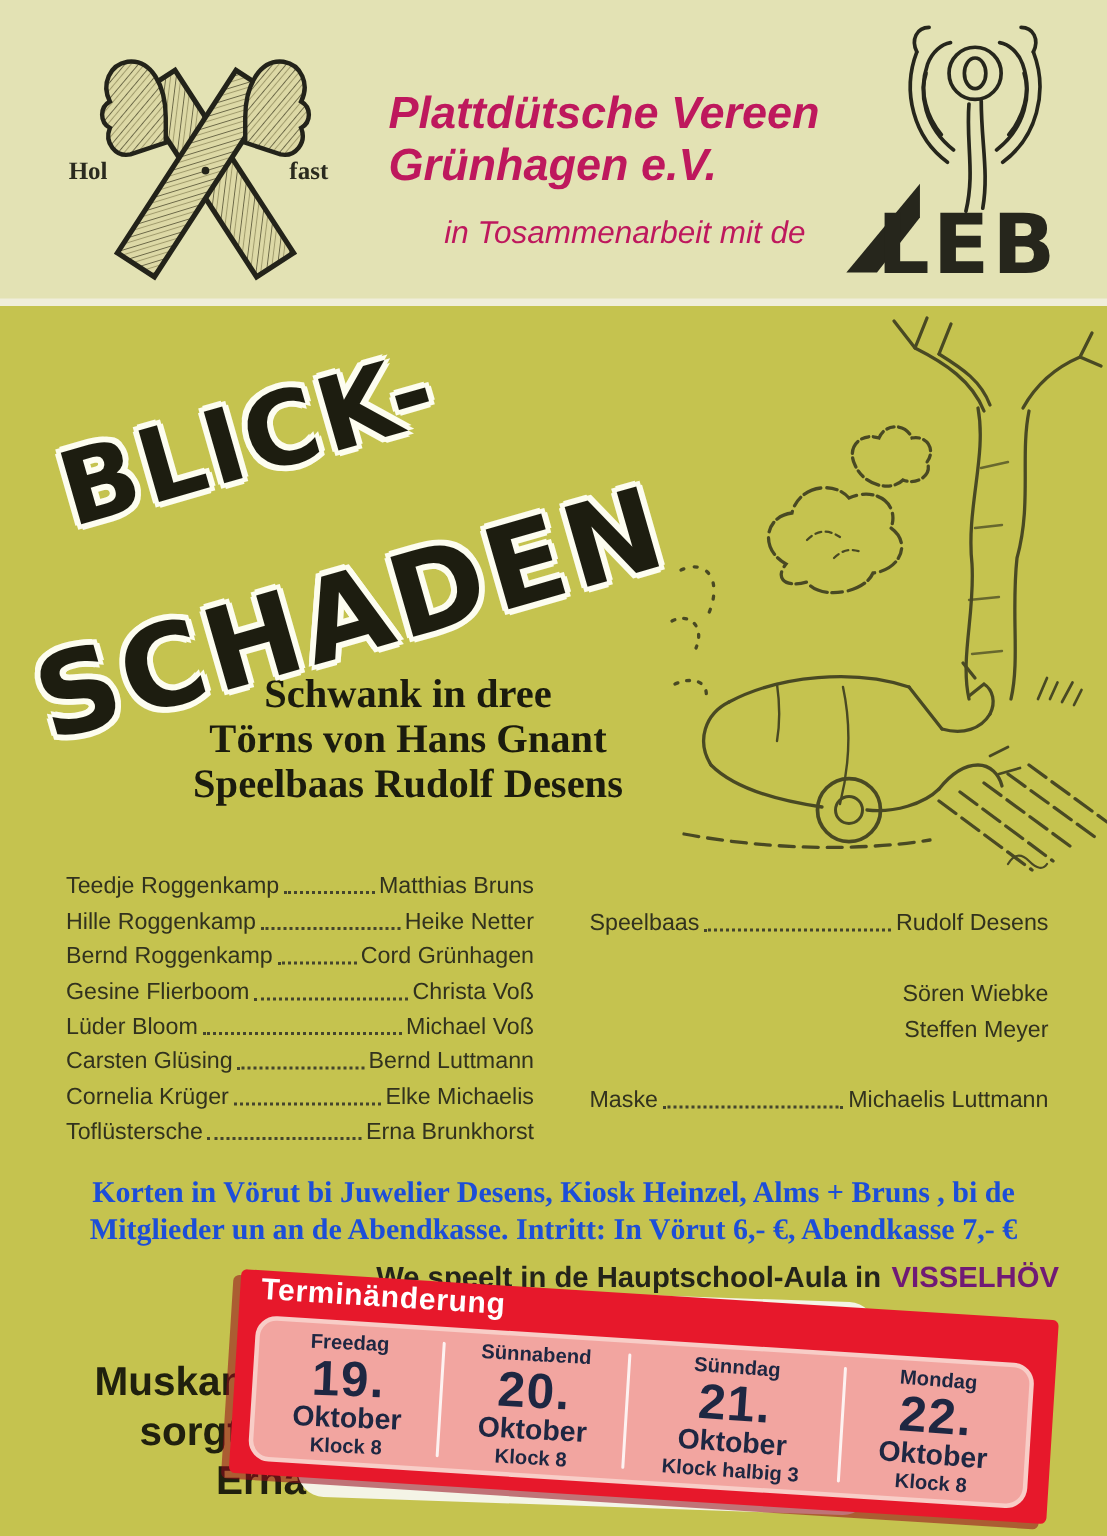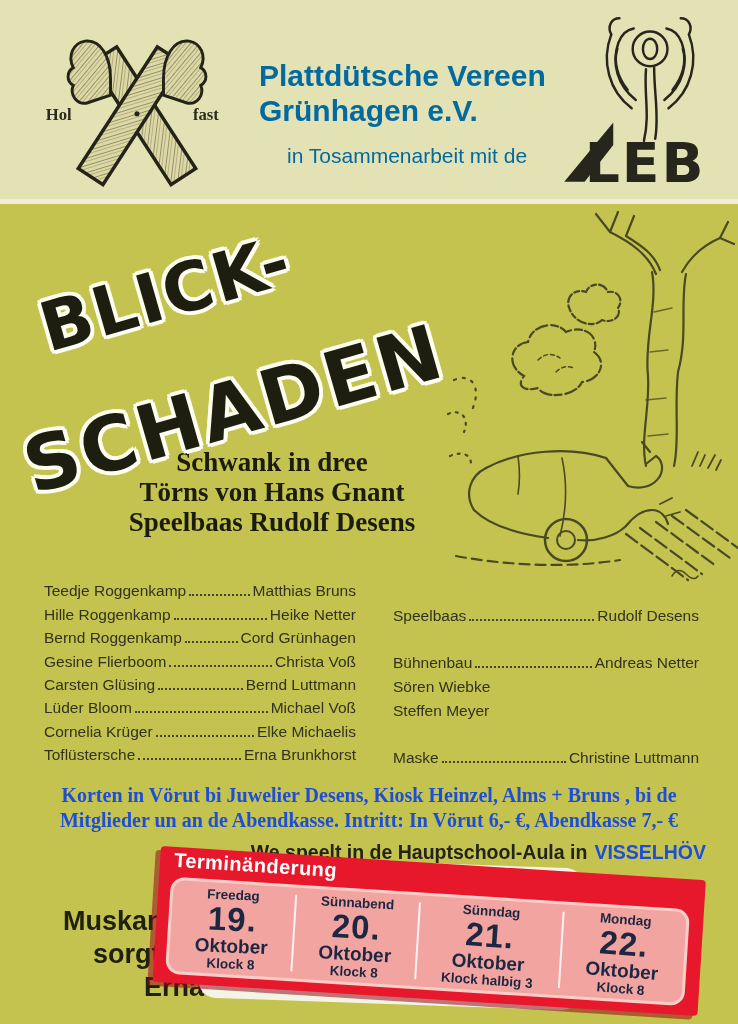--- a/index.html
+++ b/index.html
@@ -3,23 +3,23 @@
 <meta charset="utf-8">
 <style>
   html,body{margin:0;padding:0;background:#888;}
   .page{position:relative;width:738px;height:1024px;overflow:hidden;
         font-family:"Liberation Sans",sans-serif;background:#c5c34f;}
 
   
   .header{position:absolute;left:0;top:0;width:738px;height:200px;background:#e3e2b4;}
   .header-divider{position:absolute;left:0;top:199px;width:738px;height:5px;background:#f0eeda;}
   .holfast{position:absolute;left:34px;top:14px;width:206px;height:174px;}
-  .org-block{position:absolute;left:259px;top:58px;color:#0369a1;}
+  .org-block{position:absolute;left:259px;top:58px;color:#be185d;font-style:italic;}
   .org-line{font-size:30px;font-weight:bold;line-height:35px;white-space:nowrap;}
-  .coop{margin-top:16px;margin-left:28px;font-size:21px;font-weight:400;white-space:nowrap;}
+  .coop{margin-top:16px;margin-left:28px;font-size:21px;font-weight:400;white-space:nowrap;text-align:center;}
   .leb{position:absolute;left:560px;top:8px;width:174px;height:186px;}
 
   
   .title-line{position:absolute;font-family:"DejaVu Sans",sans-serif;font-weight:bold;color:#1d1d10;
     transform-origin:left center;white-space:nowrap;z-index:5;
     text-shadow:-4px 0 0 #fdfdf0,4px 0 0 #fdfdf0,0 -4px 0 #fdfdf0,0 4px 0 #fdfdf0,
                 -3px -3px 0 #fdfdf0,3px -3px 0 #fdfdf0,-3px 3px 0 #fdfdf0,3px 3px 0 #fdfdf0;}
   .title-1{left:42px;top:290px;font-size:68px;letter-spacing:2px;transform:rotate(-16deg);}
   .title-2{left:26px;top:424px;font-size:76px;letter-spacing:3px;transform:rotate(-16deg);}
 
@@ -30,30 +30,30 @@
   .subtitle{position:absolute;left:62px;top:447px;width:420px;text-align:center;z-index:4;
     font-family:"Liberation Serif",serif;font-weight:bold;font-size:27px;line-height:30px;color:#1b1b0e;}
 
   
   .cast{position:absolute;left:44px;top:577px;width:312px;font-size:15.5px;color:#32321e;}
   .crew{position:absolute;left:393px;top:601px;width:306px;font-size:15.5px;color:#32321e;}
   .row{display:flex;align-items:flex-end;}
   .cast .row{height:23.4px;}
   .crew .row{height:24px;}
   .crew-gap{height:23px;}
-  .row.end{justify-content:flex-start;}
+  .row.end{justify-content:flex-end;}
   .leader{flex:1;border-bottom:2px dotted #45452c;margin:0 3px 4px 3px;}
   .role,.performer{white-space:nowrap;margin-top:14px;}
 
   
   .tickets{position:absolute;left:28px;top:783px;width:682px;text-align:center;
     font-family:"Liberation Serif",serif;font-weight:bold;font-size:20px;line-height:25px;color:#1d4ed8;}
   .venue{position:absolute;left:150px;top:841px;width:556px;text-align:right;white-space:nowrap;
     font-size:19.5px;font-weight:bold;color:#23231a;z-index:2;}
-  .venue .highlight{color:#1d4ed8;margin-left:7px;}
+  .venue .highlight{color:#701a75;margin-left:7px;}
   .music{position:absolute;left:8px;top:872px;width:196px;text-align:right;
     font-size:27px;font-weight:bold;line-height:33px;color:#20200e;z-index:1;}
 
   
   .white-sticker{position:absolute;left:200px;top:862px;width:382px;height:142px;
     background:#f4f4e6;border-radius:18px;transform:rotate(2deg);z-index:2;}
   .red-sticker{position:absolute;left:161px;top:846px;width:546px;height:136px;background:#e7182b;
     border-radius:4px;transform:rotate(3.6deg);transform-origin:left top;z-index:3;
     box-shadow:-5px 4px 0 rgba(150,10,28,.55);}
   .sticker-label{position:absolute;left:14px;top:2px;font-size:20px;font-weight:bold;color:#ffffff;letter-spacing:.5px;}
@@ -200,64 +200,59 @@
         <span class="role">Bernd Roggenkamp</span>
         <span class="leader"></span>
         <span class="performer">Cord Grünhagen</span>
       </div>
     <div class="row">
         <span class="role">Gesine Flierboom</span>
         <span class="leader"></span>
         <span class="performer">Christa Voß</span>
       </div>
     <div class="row">
+        <span class="role">Lüder Bloom</span>
+        <span class="leader"></span>
+        <span class="performer">Michael Voß</span>
+      </div>
+    <div class="row">
         <span class="role">Carsten Glüsing</span>
         <span class="leader"></span>
         <span class="performer">Bernd Luttmann</span>
       </div>
     <div class="row">
-        <span class="role">Lüder Bloom</span>
-        <span class="leader"></span>
-        <span class="performer">Michael Voß</span>
-      </div>
-    <div class="row">
         <span class="role">Cornelia Krüger</span>
         <span class="leader"></span>
         <span class="performer">Elke Michaelis</span>
       </div>
     <div class="row">
         <span class="role">Toflüstersche</span>
         <span class="leader"></span>
         <span class="performer">Erna Brunkhorst</span>
       </div>
   </div>
 
   <div class="crew">
     <div class="row">
         <span class="role">Speelbaas</span>
         <span class="leader"></span>
         <span class="performer">Rudolf Desens</span>
       </div>
     <div class="crew-gap"></div>
-    <div class="row">
-        <span class="role">Bühnenbau</span>
-        <span class="leader"></span>
-        <span class="performer">Andreas Netter</span>
-      </div>
     <div class="row end">
         <span class="performer">Sören Wiebke</span>
       </div>
     <div class="row end">
         <span class="performer">Steffen Meyer</span>
       </div>
     <div class="crew-gap"></div>
     <div class="row">
         <span class="role">Maske</span>
         <span class="leader"></span>
-        <span class="performer">Christine Luttmann</span>
+        <span class="performer">Michaelis Luttmann</span>
       </div>
   </div>
 
   <div class="tickets">
     <div>Korten in Vörut bi Juwelier Desens, Kiosk Heinzel, Alms + Bruns , bi de</div>
     <div>Mitglieder un an de Abendkasse. Intritt: In Vörut 6,- €, Abendkasse 7,- €</div>
   </div>
 
   <div class="venue">
     <span>We speelt in de Hauptschool-Aula in</span><span class="highlight">VISSELHÖV</span>

